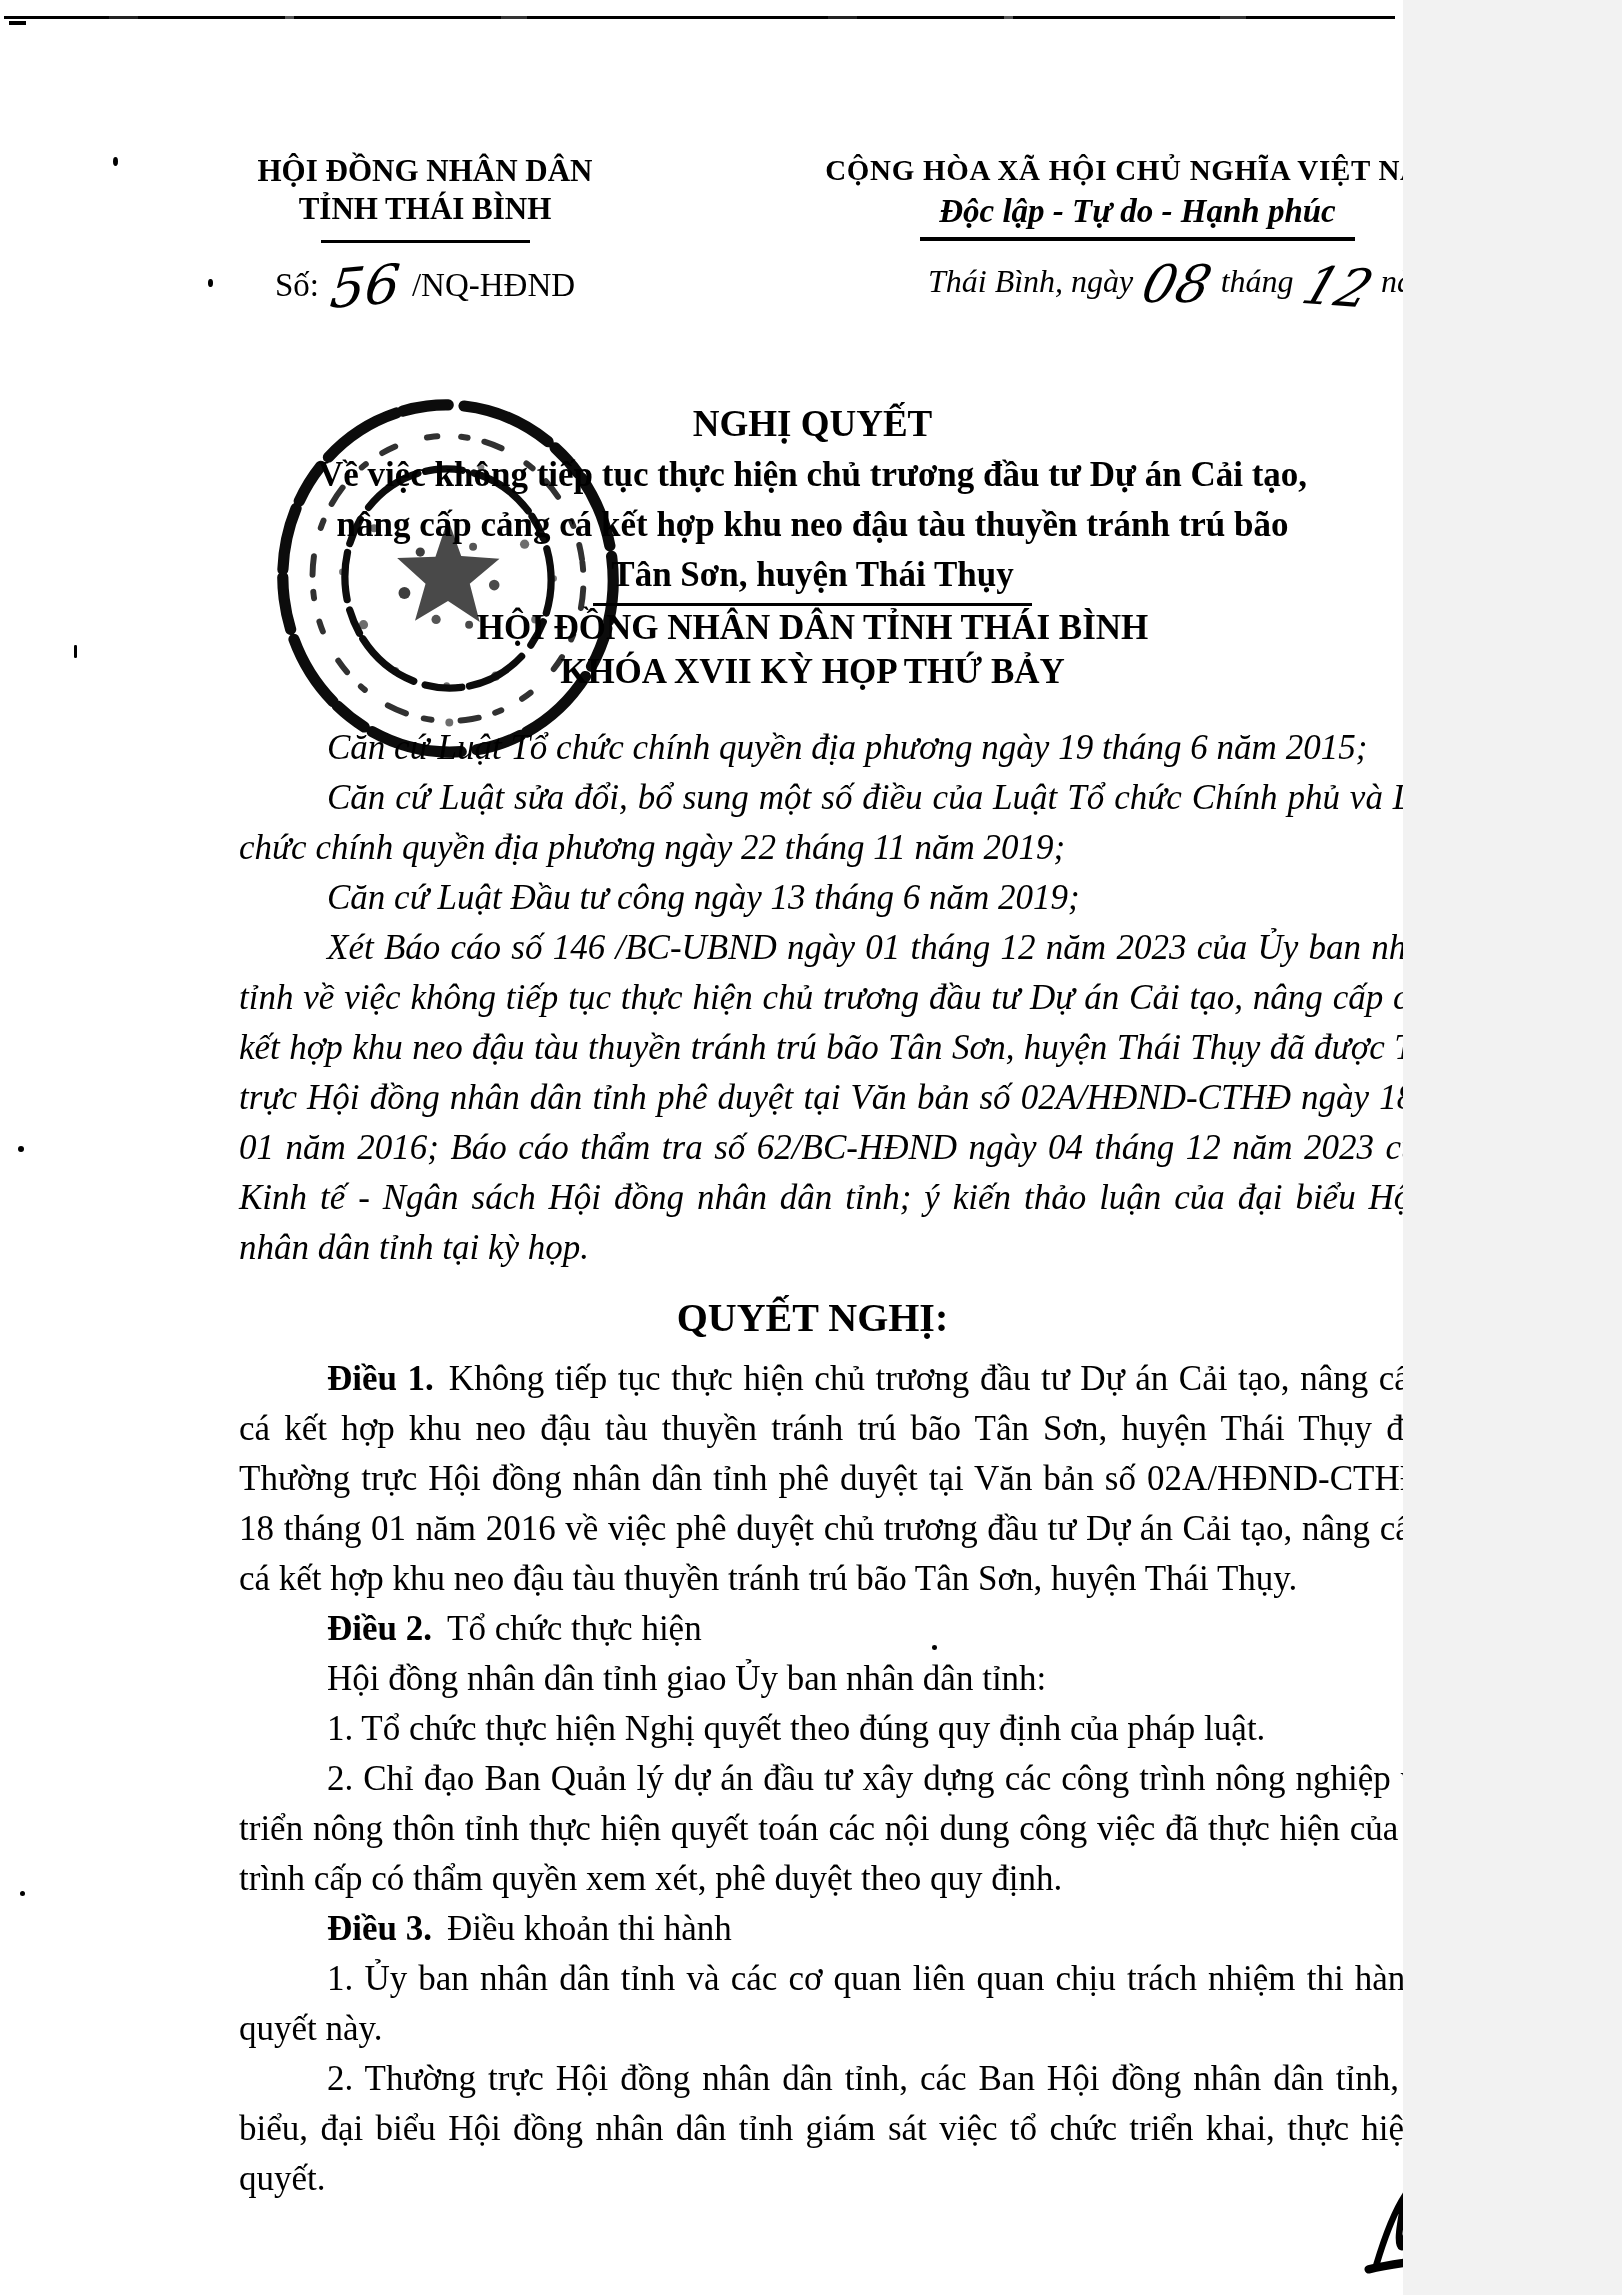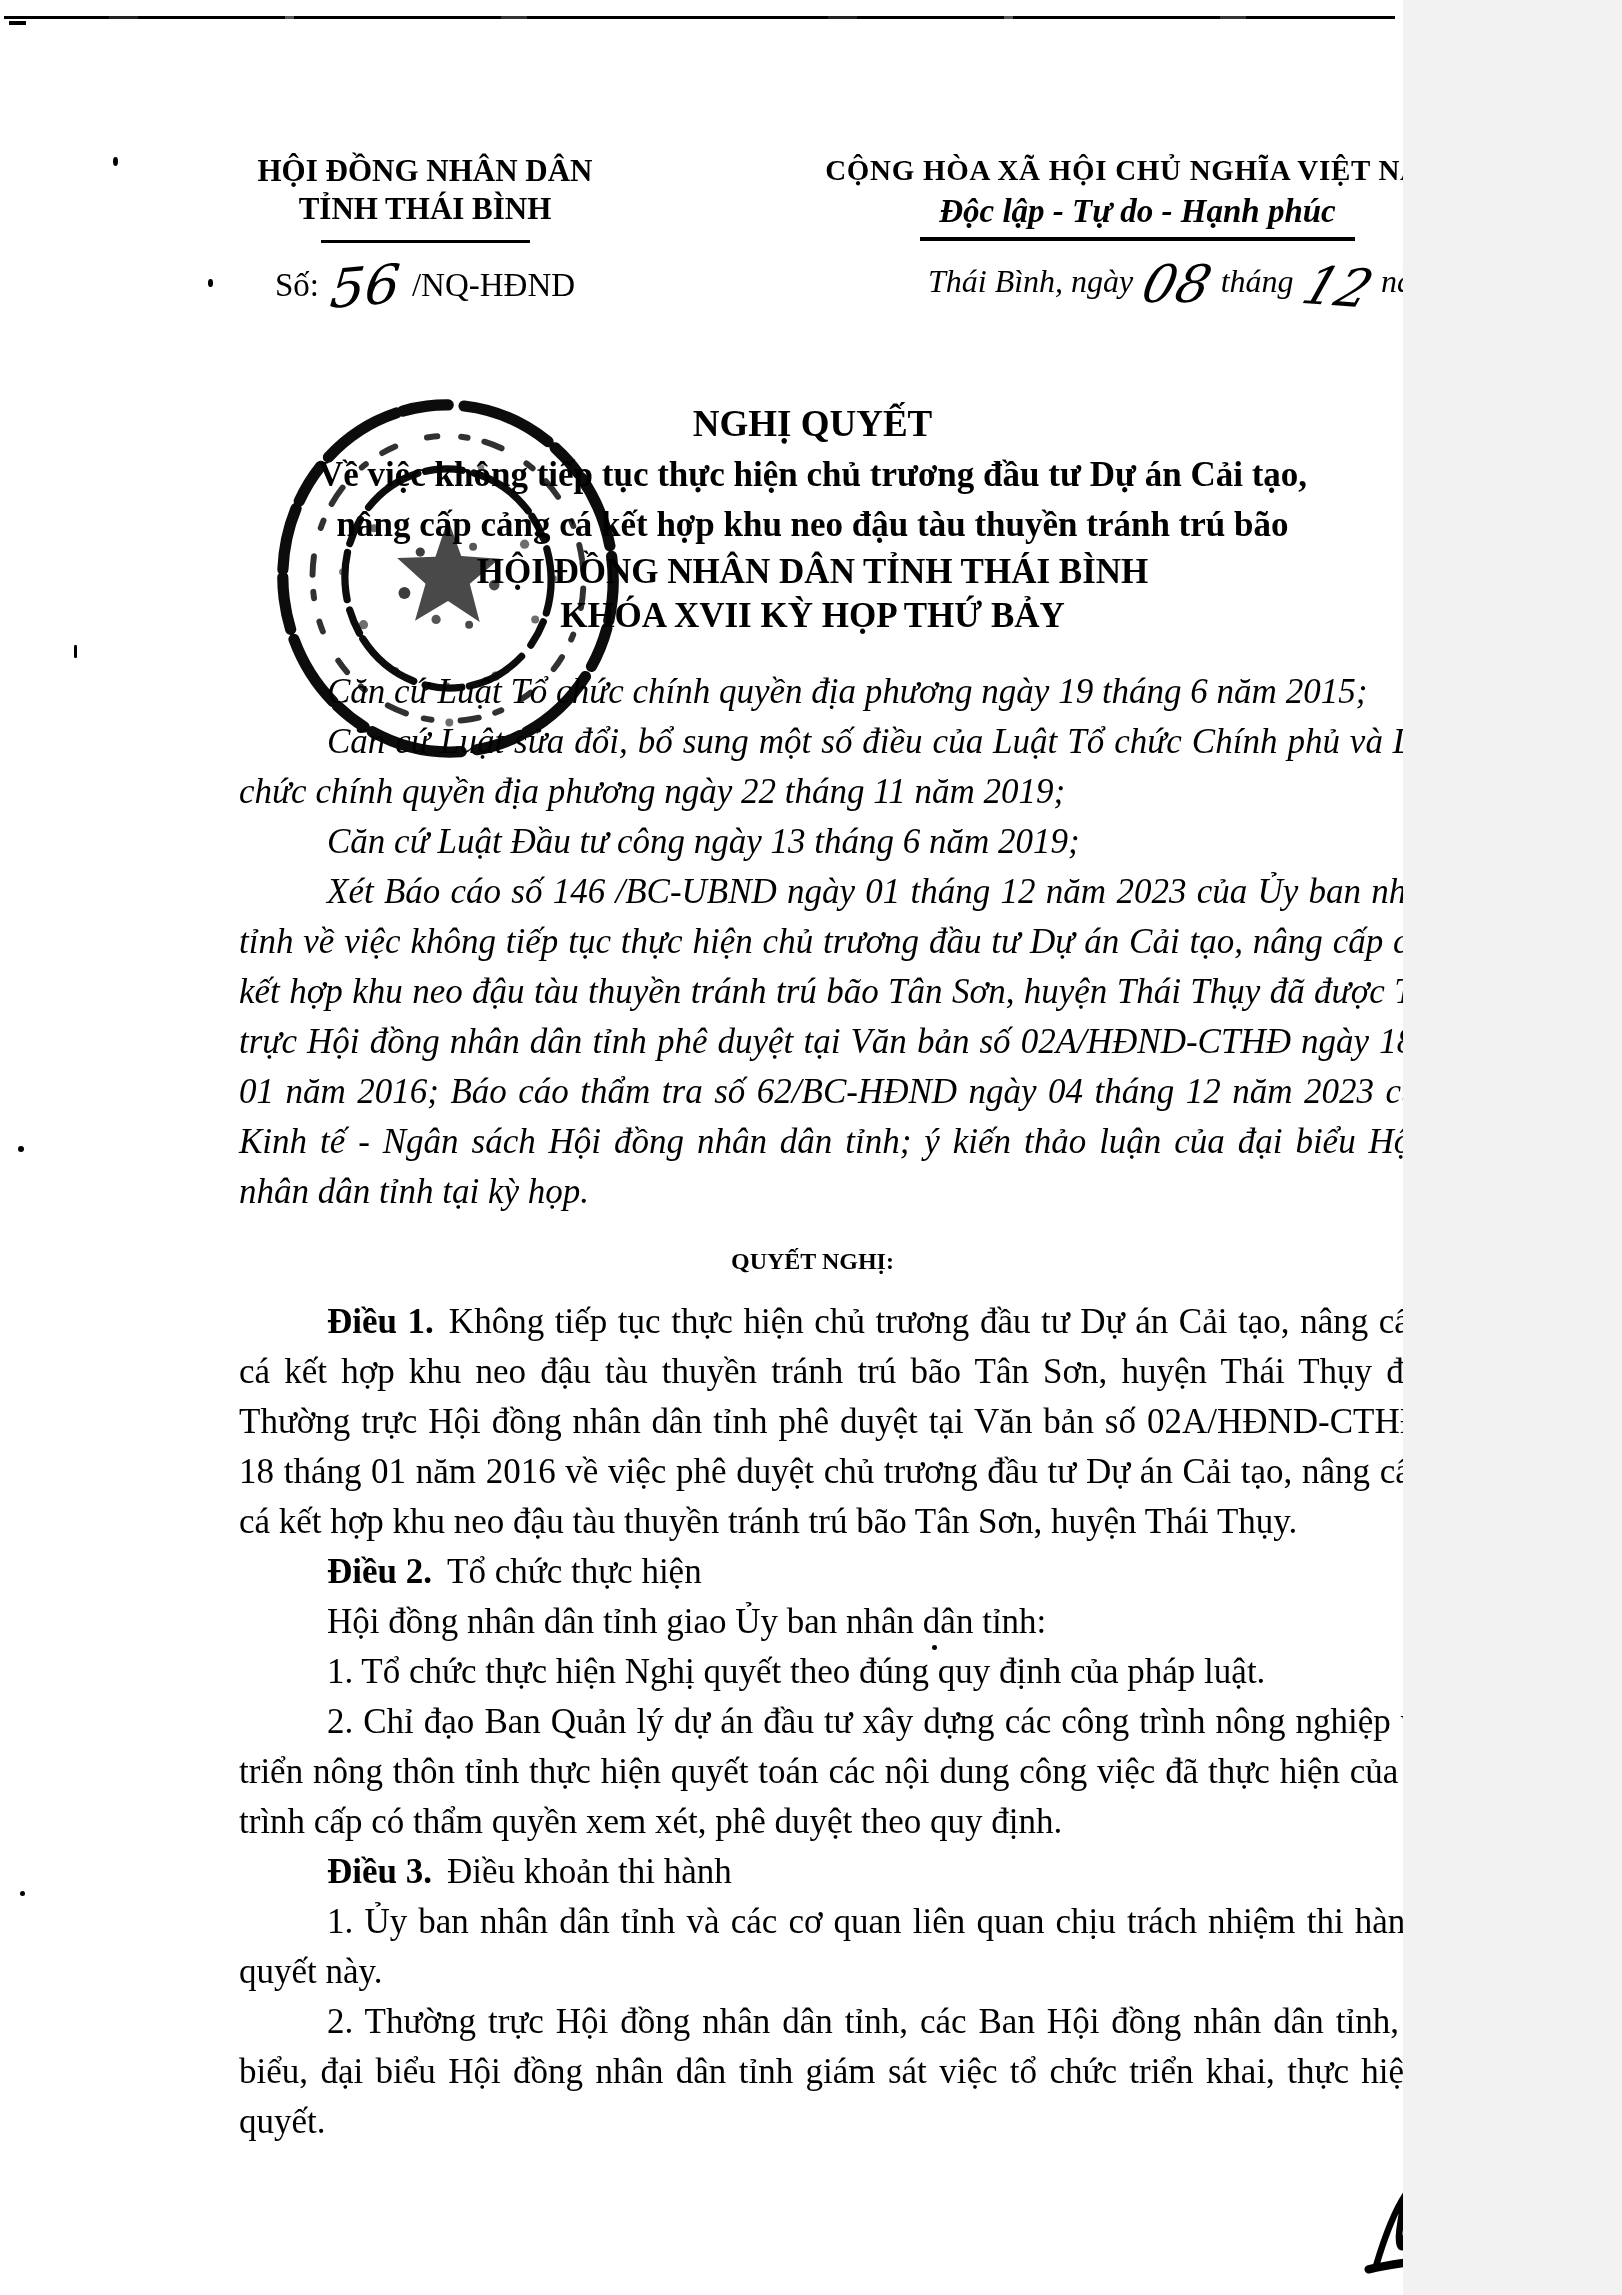--- a/index.html
+++ b/index.html
@@ -46,21 +46,21 @@
     position:absolute;top:364px;left:239px;width:1265px;
     font-size:35px;line-height:50px;text-align:justify;
   }
   .center-h{text-align:center;transform:translateX(-59px);}
   .doc-title{font-weight:bold;font-size:37px;line-height:47px;margin-top:36px;}
   .subtitle{font-weight:bold;font-size:35px;line-height:50px;margin-top:2.6px;}
   .subtitle .u3{display:inline-block;border-bottom:3.9px solid #000;padding:0 18.3px 3.9px;}
   .council{font-weight:bold;font-size:35px;line-height:44px;}
   .preamble{margin-top:29px;font-style:italic;}
   .doc-body p{margin:0;text-indent:88px;}
-  .res-head{margin:19.6px 0 10.5px;font-weight:bold;font-size:24px;}
+  .res-head{margin:19.6px 0 10.5px;font-weight:bold;font-size:40px;}
   .art-label{font-weight:bold;}
   .art-label:not(:empty){margin-right:15px;}
 
   
   .stamp{position:absolute;left:263px;top:387px;width:370px;height:383px;opacity:.95;}
   
   .signature{position:absolute;left:1354px;top:2161px;width:190px;height:124px;}
 
   .spk{position:absolute;background:#000;border-radius:50%;}
 </style>
@@ -94,20 +94,21 @@
       <span class="hand-month">12</span>
       <span>năm 2023</span>
     </div>
   </div>
 
   <div class="doc-body">
     <div class="center-h doc-title">NGHỊ QUYẾT</div>
     <div class="center-h subtitle">
       <div>Về việc không tiếp tục thực hiện chủ trương đầu tư Dự án Cải tạo,</div>
       <div>nâng cấp cảng cá kết hợp khu neo đậu tàu thuyền tránh trú bão</div>
+      <div><span class="u3">Tân Sơn, huyện Thái Thụy</span></div>
     </div>
 
     <div class="center-h council">
       <div>HỘI ĐỒNG NHÂN DÂN TỈNH THÁI BÌNH</div>
       <div>KHÓA XVII KỲ HỌP THỨ BẢY</div>
     </div>
 
     <div class="preamble">
       <p>Căn cứ Luật Tổ chức chính quyền địa phương ngày 19 tháng 6 năm 2015;</p>
       <p>Căn cứ Luật sửa đổi, bổ sung một số điều của Luật Tổ chức Chính phủ và Luật Tổ chức chính quyền địa phương ngày 22 tháng 11 năm 2019;</p>

